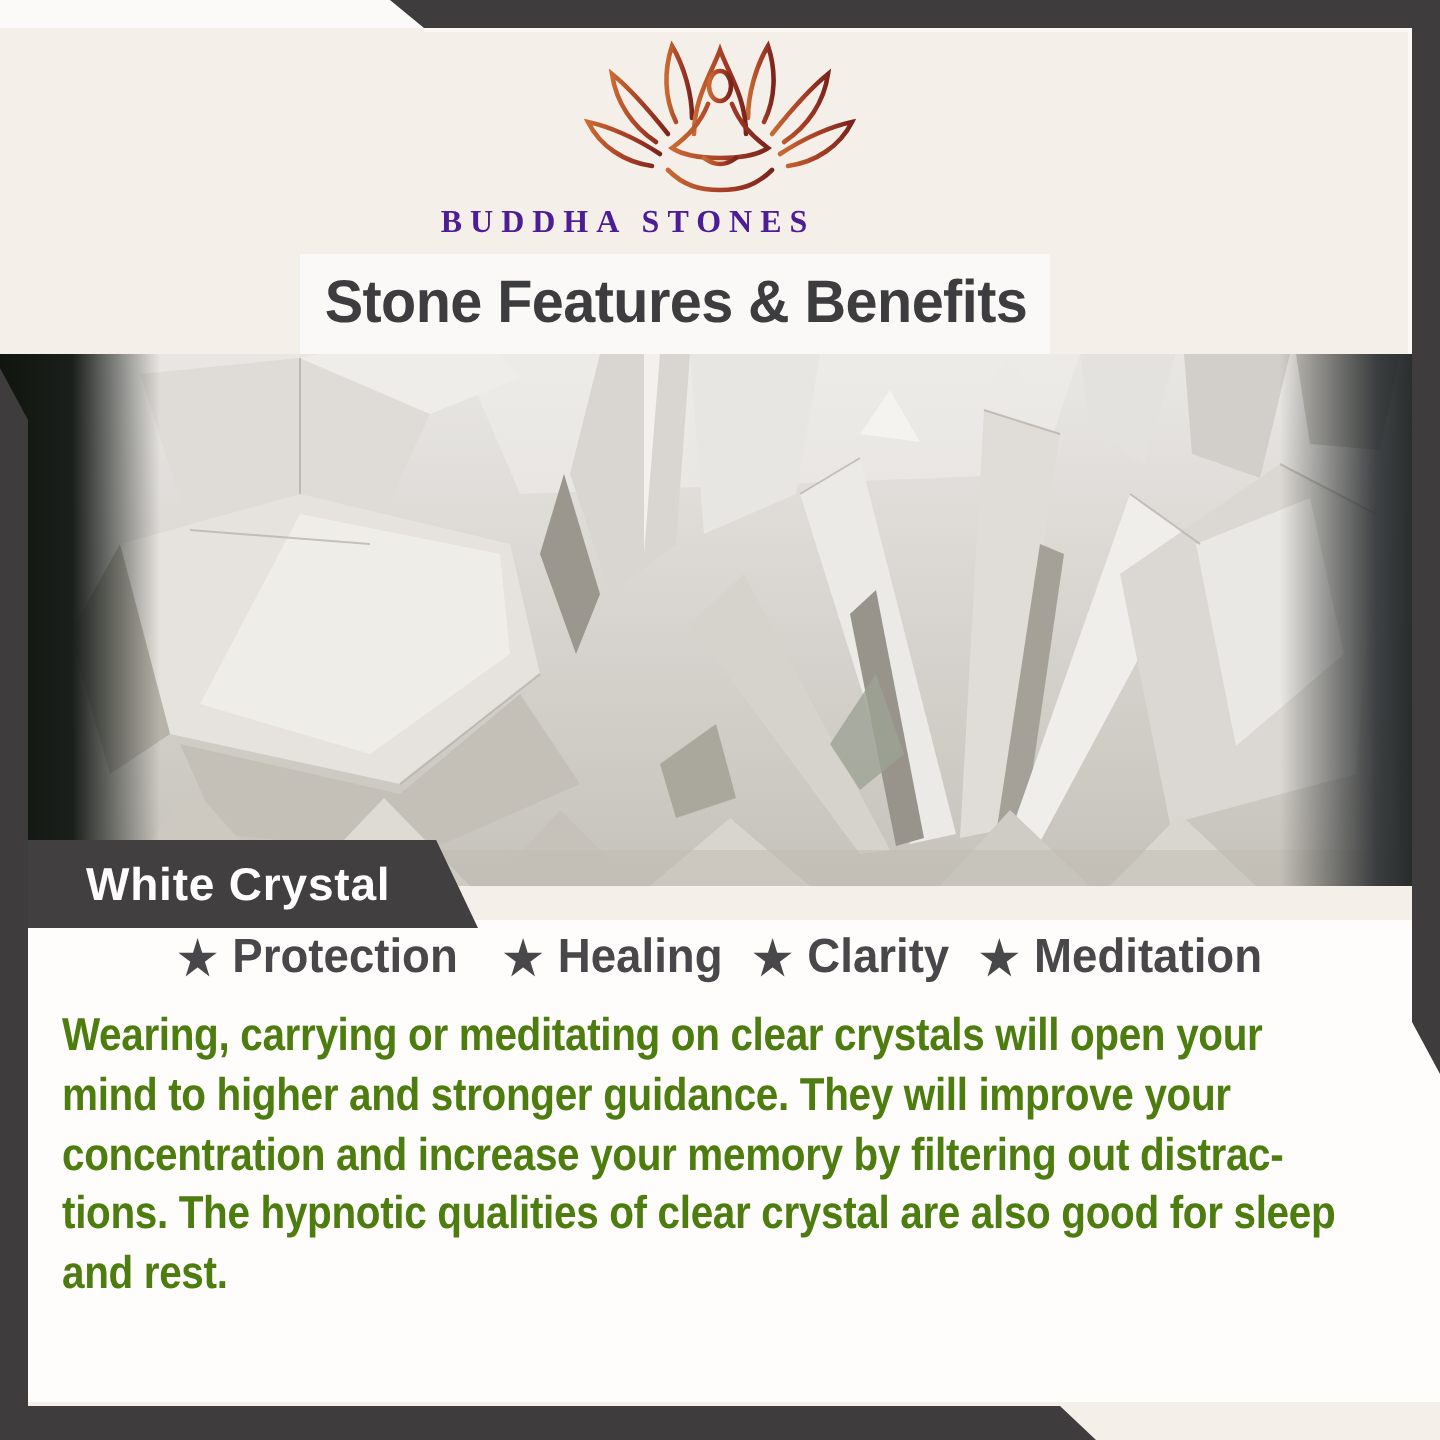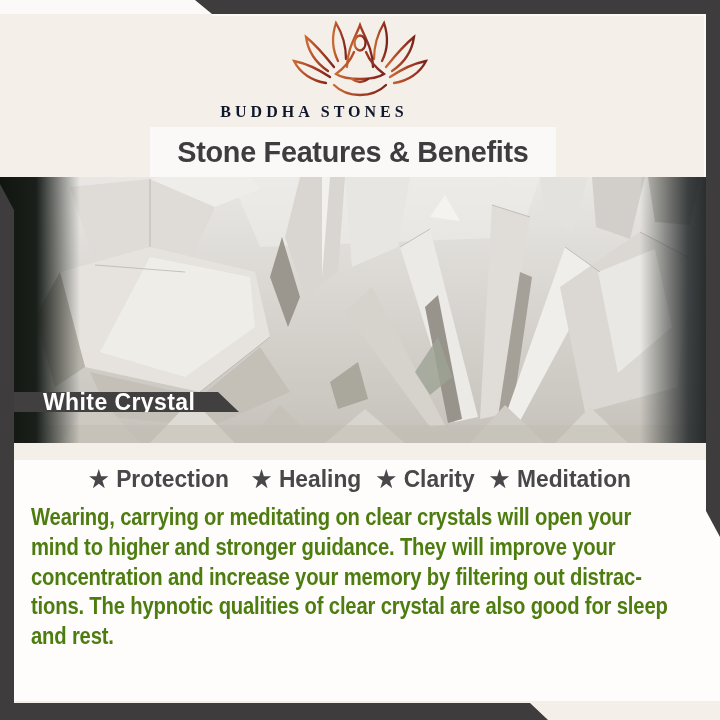--- a/index.html
+++ b/index.html
@@ -19,40 +19,40 @@
   .frame-left  {clip-path:polygon(0 184px,14px 210px,14px 720px,0 720px);z-index:60;}
   .top-white-strip{left:0;top:0;width:212px;height:14px;background:#fcfaf8;z-index:55;}
   .hairline-h{left:212px;top:14px;width:494px;height:2px;background:#fbf8f5;z-index:61;}
   .hairline-v{left:704px;top:14px;width:2px;height:163px;background:#fbf8f5;z-index:61;}
 
   
   .logo{left:290px;top:20px;width:140px;height:82px;z-index:5;}
   .brand{
     left:0;top:103px;width:628px;text-align:center;z-index:5;
     font-family:"Liberation Serif",serif;font-weight:600;font-size:16px;
-    letter-spacing:4px;color:#0f172a;
+    letter-spacing:4px;color:#4c1d95;
   }
 
   
   .header-bar{
-    left:150px;top:127px;width:406px;height:50px;background:#fbf9f7;z-index:5;
+    left:150px;top:127px;width:375px;height:50px;background:#fbf9f7;z-index:5;
     display:flex;align-items:center;justify-content:center;
   }
   .header-title{
     font-size:30px;font-weight:bold;color:#3d3d3f;letter-spacing:-0.3px;
     transform:scaleX(0.96);transform-origin:center;white-space:nowrap;
   }
 
   
   .photo{left:0;top:177px;width:720px;height:266px;z-index:1;}
   .photo svg{display:block;}
 
   
   .banner{
-    left:14px;top:392px;width:225px;height:20px;background:#413f40;z-index:10;
+    left:14px;top:420px;width:225px;height:44px;background:#413f40;z-index:10;
     clip-path:polygon(0 0,90.7% 0,100% 100%,0 100%);
     display:flex;align-items:center;
   }
   .banner-label{
     padding-left:29px;color:#ffffff;font-weight:bold;font-size:23px;
     letter-spacing:0.4px;white-space:nowrap;
   }
 
   
   .panel{left:14px;top:460px;width:706px;height:241px;background:#fefdfc;z-index:4;}

